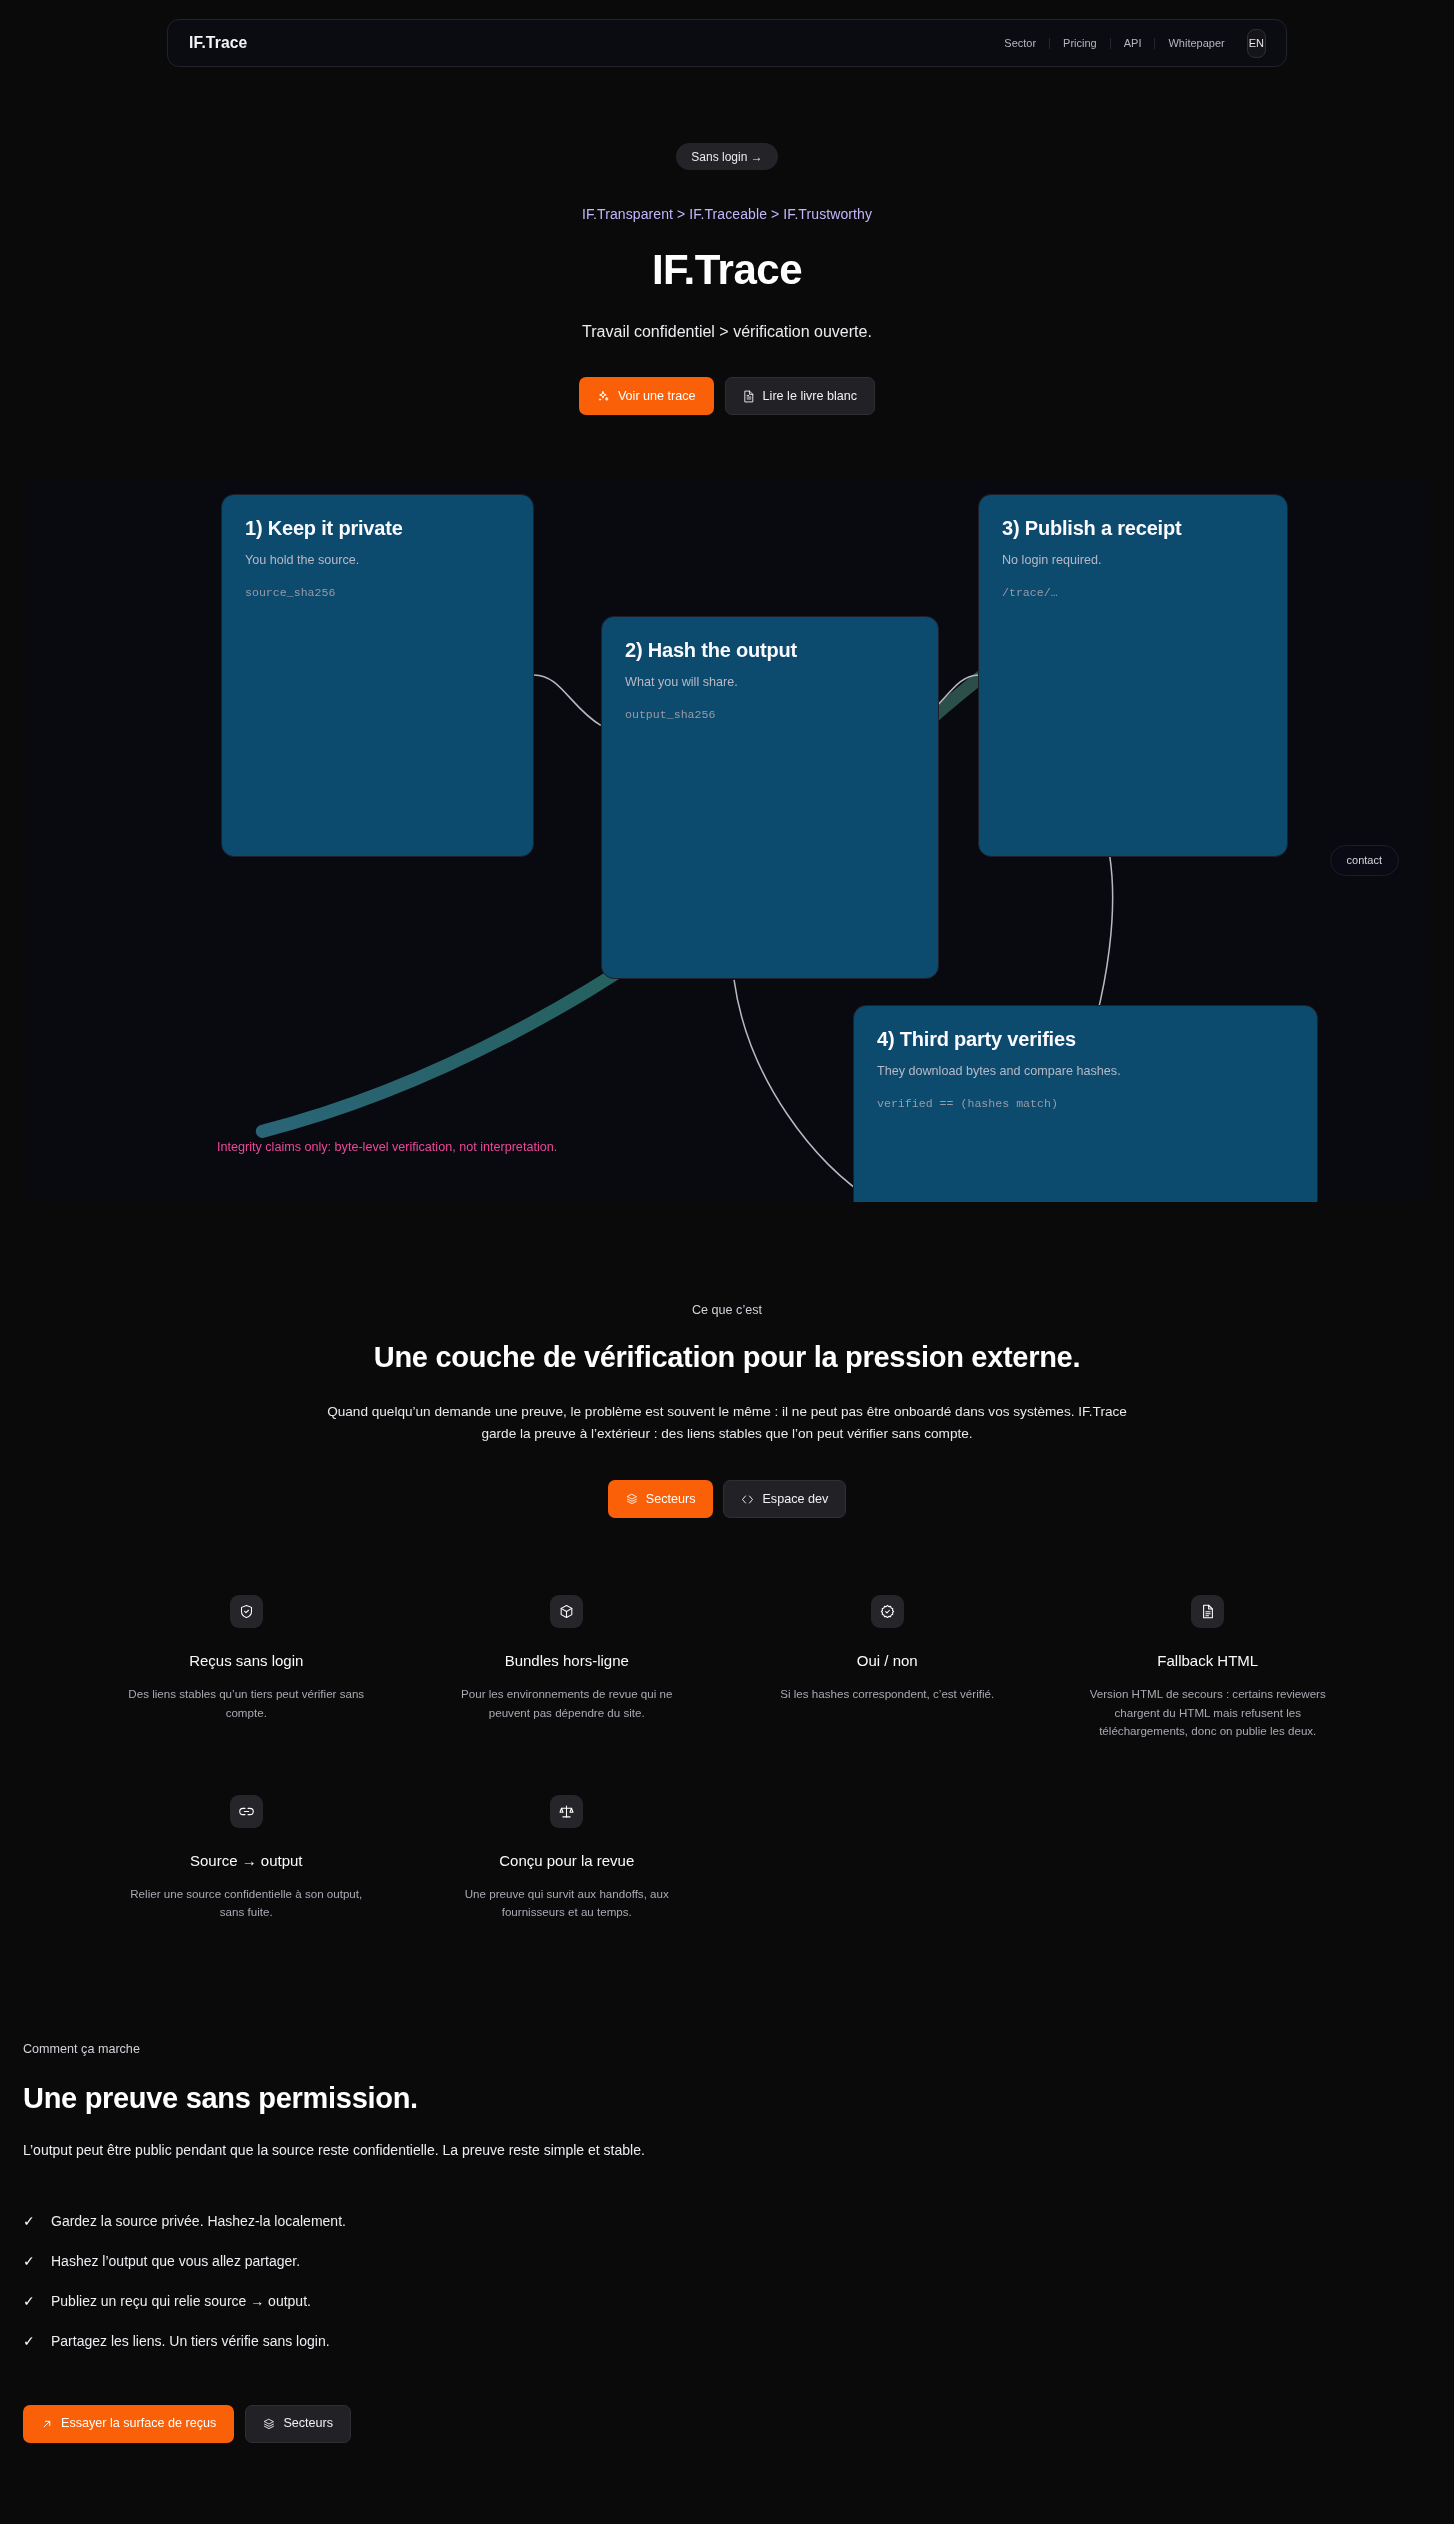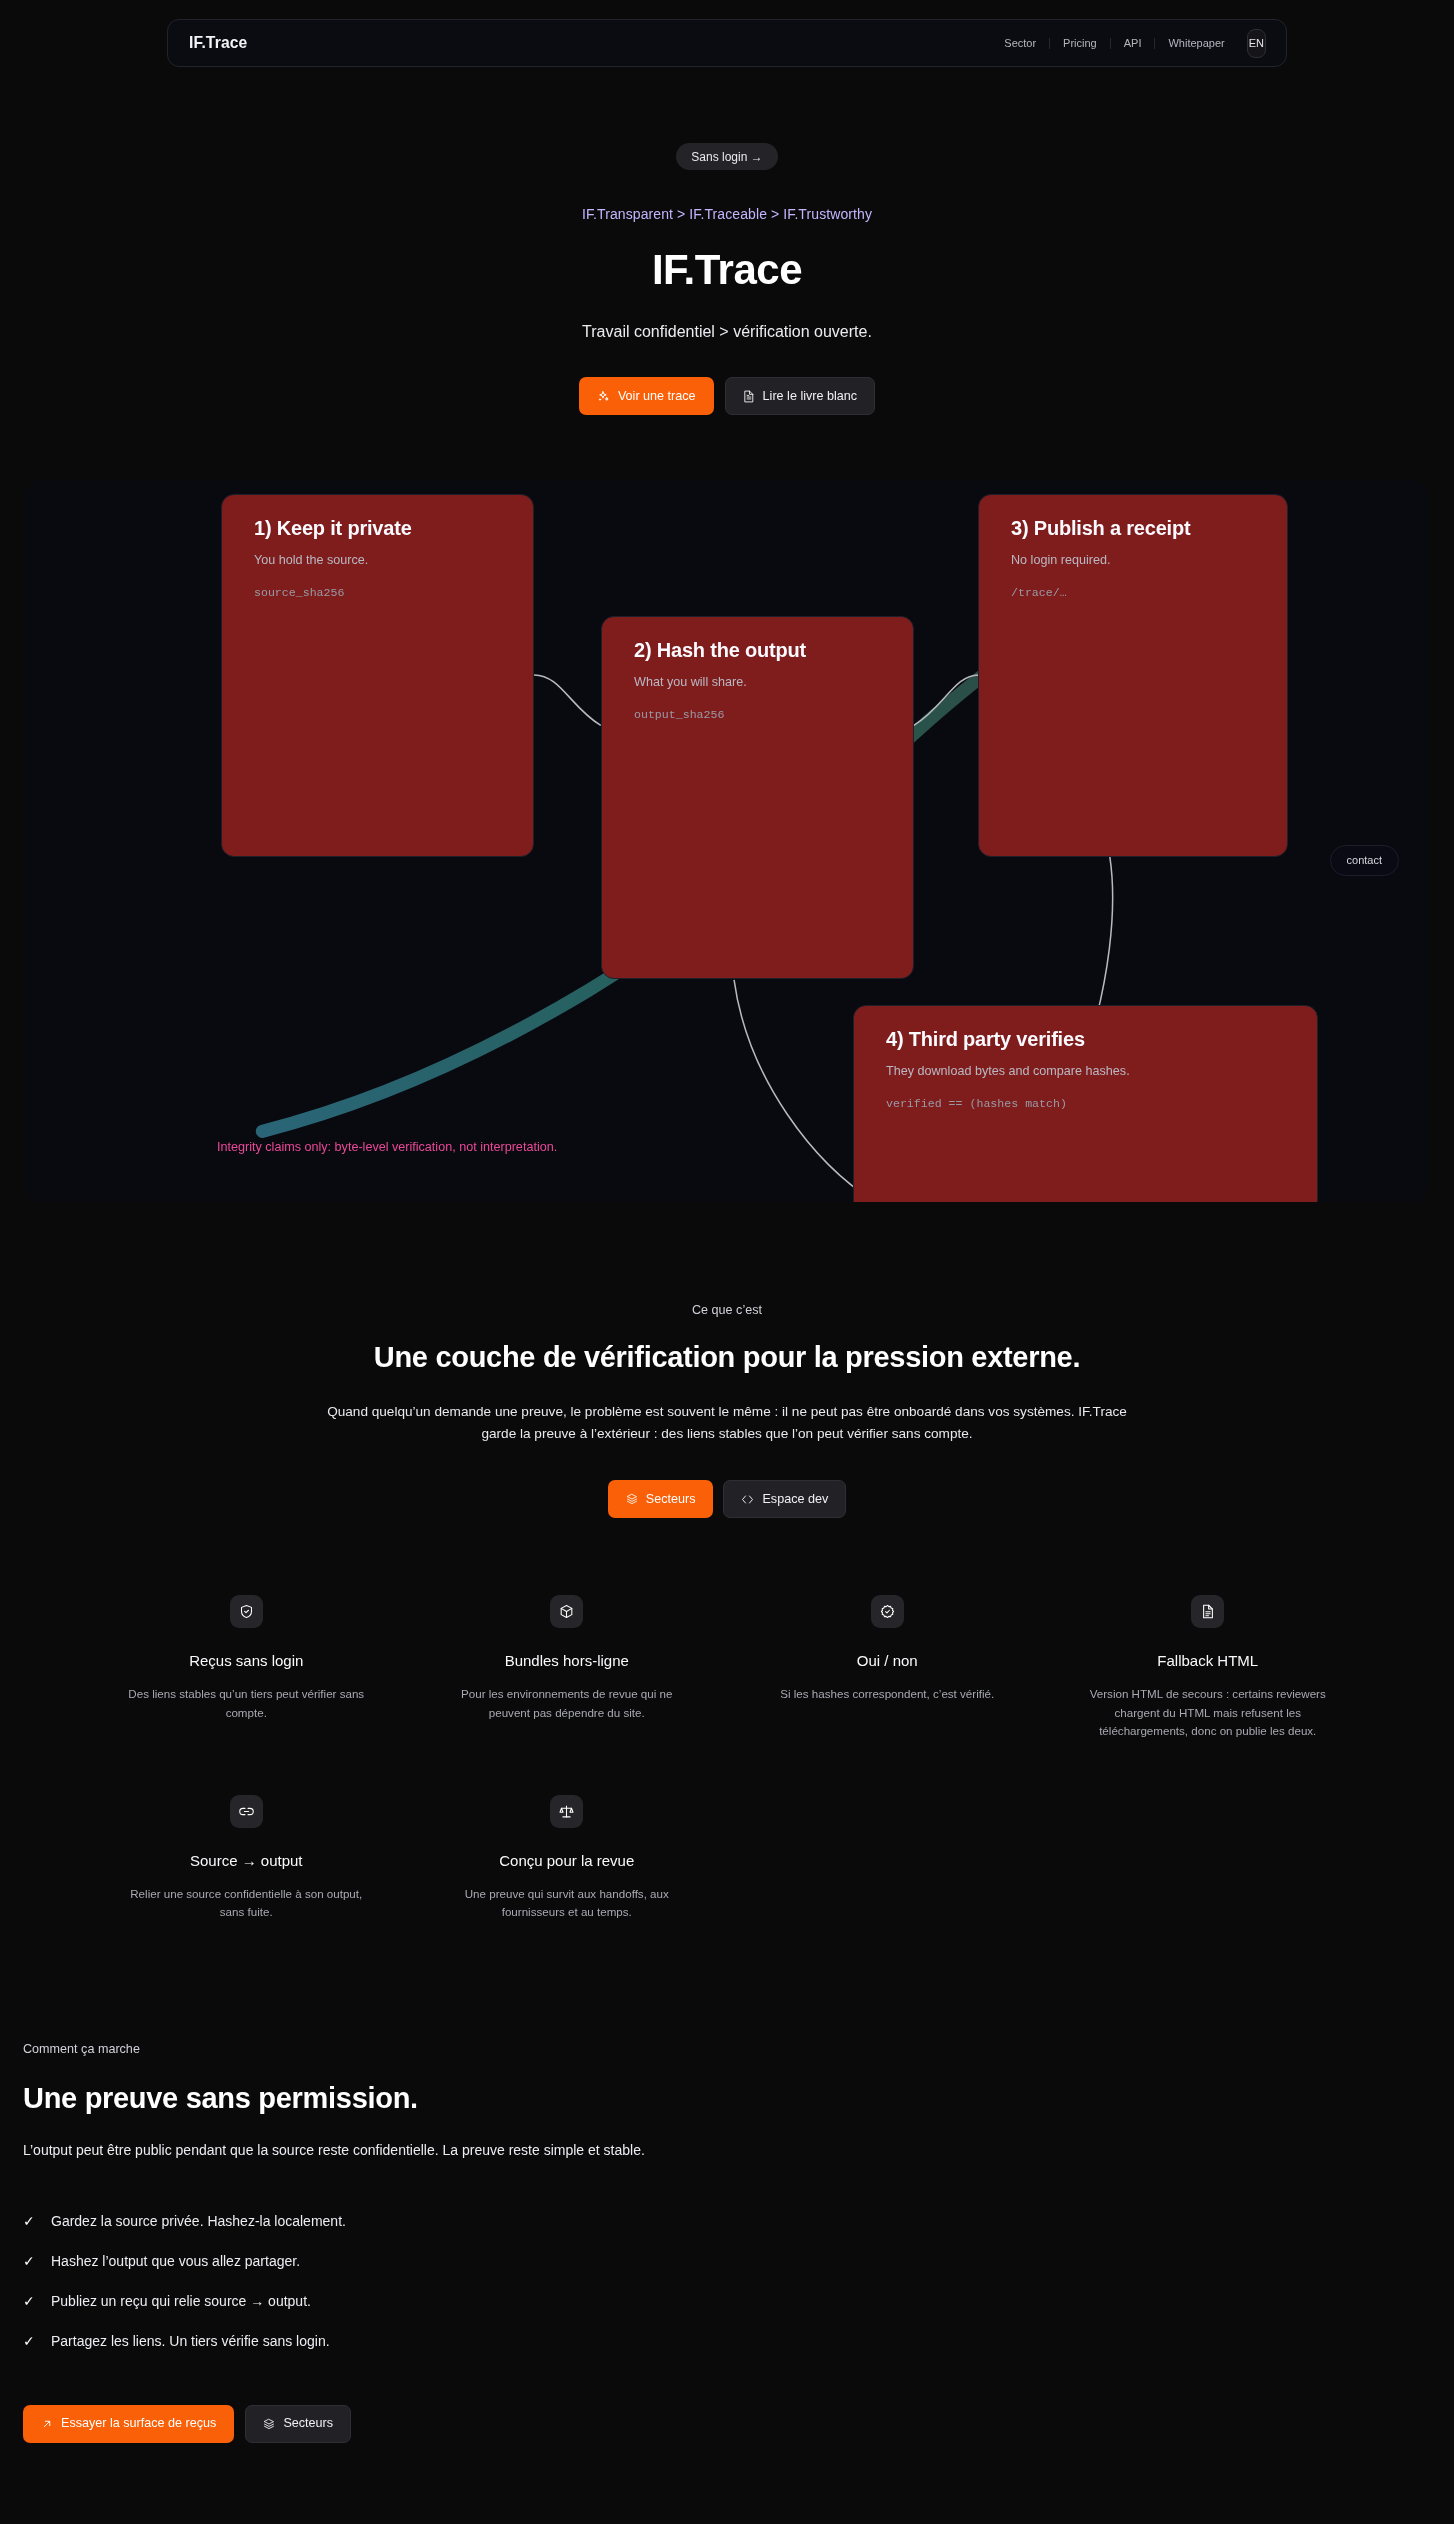--- a/index.html
+++ b/index.html
@@ -103,33 +103,33 @@
     position:relative;
     overflow:hidden;
   }
   .diagram-inner { position:absolute; inset:0; }
   .diag-svg { position:absolute; left:0; top:0; width:100%; height:100%; }
 
   .dcard {
     position:absolute;
     border:0.5px solid #1f1f2b;
     border-radius:13px;
-    background:#7f1d1d;
-    padding:22px 32px;
+    background:#0c4a6e;
+    padding:22px 23px;
   }
   .dcard h3 { font-size:20px; font-weight:700; color:#fafaff; letter-spacing:-0.2px; }
   .dcard p  { font-size:12.6px; color:#b9b9c4; margin-top:13px; }
   .dcard code {
     display:block; margin-top:19px;
     font-family:"Liberation Mono", monospace;
     font-size:11.6px; color:#9a9aa6;
   }
 
   .d1 { left:196px;  top:13.6px;  width:313px; height:363px; }
-  .d2 { left:576px; top:136px; width:313px; height:363px; }
+  .d2 { left:576px; top:136px; width:338px; height:363px; }
   .d3 { left:953px; top:13.6px;  width:310px; height:363px; }
   .d4 { left:828px; top:525px;width:465px; height:409px; }
 
   .contact-chip {
     position:absolute;
     right:30px; top:365px;
     border:0.5px solid #1d1d2b;
     border-radius:504px;
     background:#0a0a14;
     color:#d6d6de;

